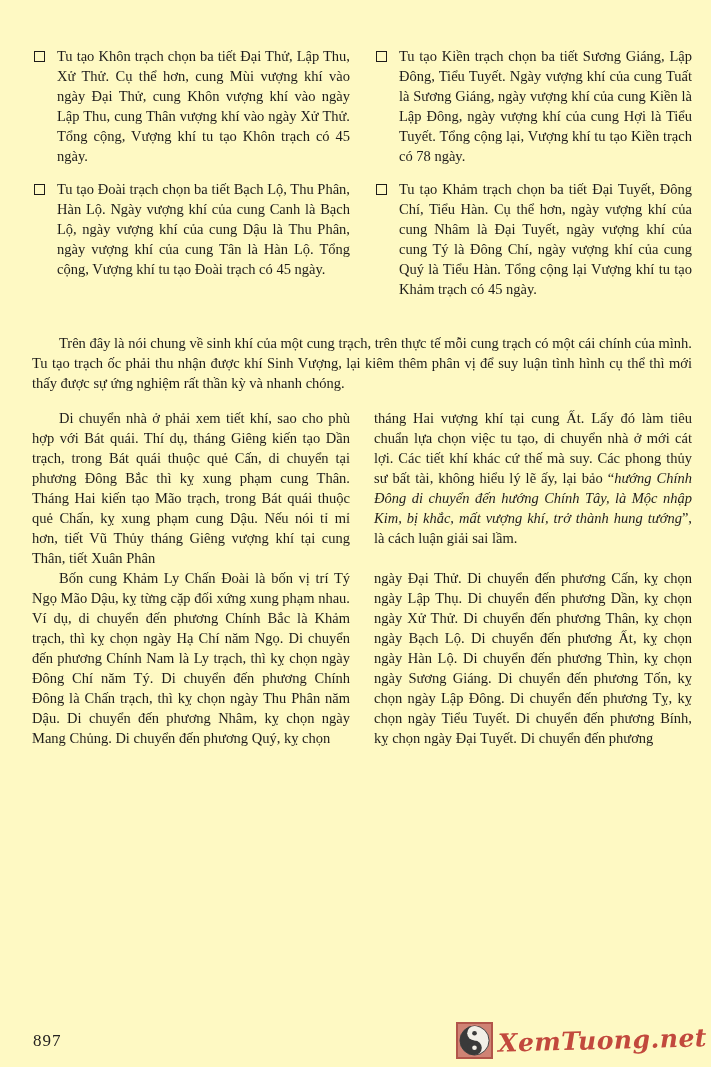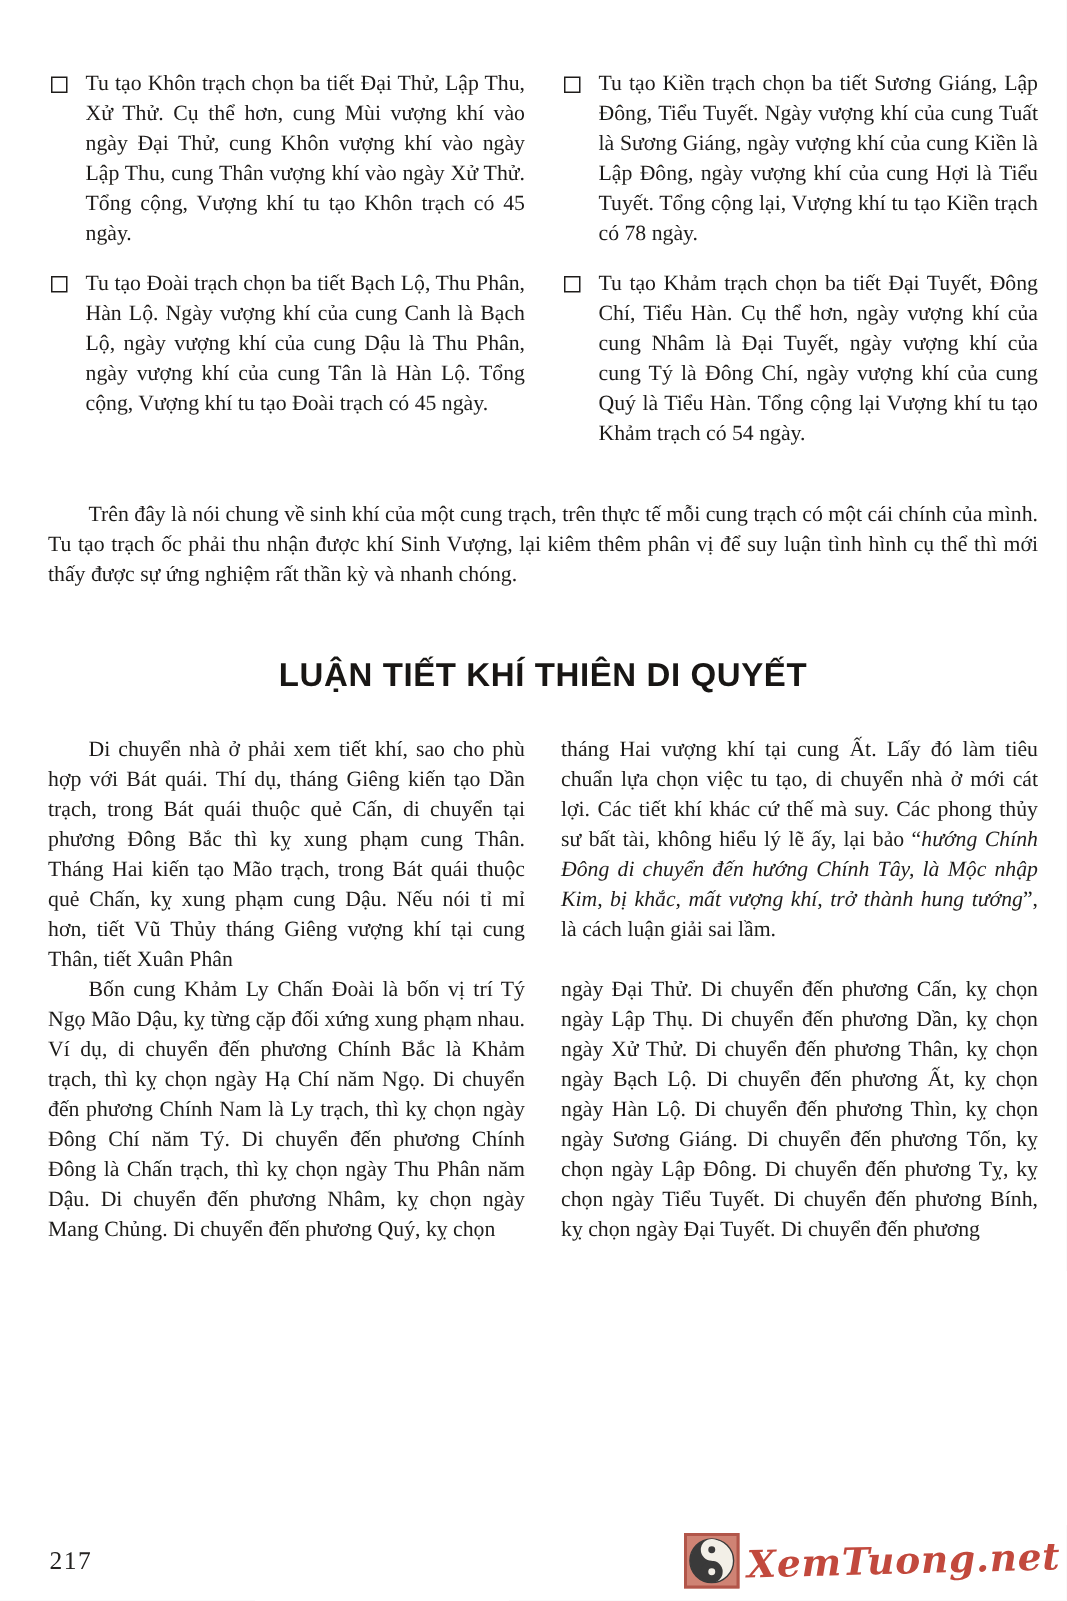--- a/index.html
+++ b/index.html
@@ -2,21 +2,21 @@
 <html lang="vi"><head>
 <meta charset="utf-8">
 <style>
   html, body { margin: 0; padding: 0; }
   body { background: #e9e9e9; }
   .page {
     position: relative;
     width: 711px;
     height: 1067px;
     margin: 0 auto;
-    background: #ffffff;
+    background: #fef9c3;
     overflow: hidden;
     color: #1e1c1a;
     font-family: "Liberation Serif", serif;
     font-size: 14.5px;
     line-height: 20px;
     box-sizing: border-box;
     padding: 46px 19px 0 32px;
   }
   .two-col {
     display: grid;
@@ -113,39 +113,38 @@
         <p class="bullet-text">Tu tạo Đoài trạch chọn ba tiết Bạch Lộ, Thu Phân, Hàn Lộ. Ngày vượng khí của cung Canh là Bạch Lộ, ngày vượng khí của cung Dậu là Thu Phân, ngày vượng khí của cung Tân là Hàn Lộ. Tổng cộng, Vượng khí tu tạo Đoài trạch có 45 ngày.</p>
       </div>
     </div>
     <div>
       <div class="bullet-item">
         <span class="bullet-sq"></span>
         <p class="bullet-text">Tu tạo Kiền trạch chọn ba tiết Sương Giáng, Lập Đông, Tiểu Tuyết. Ngày vượng khí của cung Tuất là Sương Giáng, ngày vượng khí của cung Kiền là Lập Đông, ngày vượng khí của cung Hợi là Tiểu Tuyết. Tổng cộng lại, Vượng khí tu tạo Kiền trạch có 78 ngày.</p>
       </div>
       <div class="bullet-item">
         <span class="bullet-sq"></span>
-        <p class="bullet-text">Tu tạo Khảm trạch chọn ba tiết Đại Tuyết, Đông Chí, Tiểu Hàn. Cụ thể hơn, ngày vượng khí của cung Nhâm là Đại Tuyết, ngày vượng khí của cung Tý là Đông Chí, ngày vượng khí của cung Quý là Tiểu Hàn. Tổng cộng lại Vượng khí tu tạo Khảm trạch có 54 ngày.</p>
+        <p class="bullet-text">Tu tạo Khảm trạch chọn ba tiết Đại Tuyết, Đông Chí, Tiểu Hàn. Cụ thể hơn, ngày vượng khí của cung Nhâm là Đại Tuyết, ngày vượng khí của cung Tý là Đông Chí, ngày vượng khí của cung Quý là Tiểu Hàn. Tổng cộng lại Vượng khí tu tạo Khảm trạch có 45 ngày.</p>
       </div>
     </div>
   </div>
 
   <p class="intro">Trên đây là nói chung về sinh khí của một cung trạch, trên thực tế mỗi cung trạch có một cái chính của mình. Tu tạo trạch ốc phải thu nhận được khí Sinh Vượng, lại kiêm thêm phân vị để suy luận tình hình cụ thể thì mới thấy được sự ứng nghiệm rất thần kỳ và nhanh chóng.</p>
 
-  <h2 class="section-title title-1">LUẬN TIẾT KHÍ THIÊN DI QUYẾT</h2>
   <div class="two-col">
     <p class="flow indent">Di chuyển nhà ở phải xem tiết khí, sao cho phù hợp với Bát quái. Thí dụ, tháng Giêng kiến tạo Dần trạch, trong Bát quái thuộc quẻ Cấn, di chuyển tại phương Đông Bắc thì kỵ xung phạm cung Thân. Tháng Hai kiến tạo Mão trạch, trong Bát quái thuộc quẻ Chấn, kỵ xung phạm cung Dậu. Nếu nói tỉ mỉ hơn, tiết Vũ Thủy tháng Giêng vượng khí tại cung Thân, tiết Xuân Phân</p>
     <p class="flow"><span>tháng Hai vượng khí tại cung Ất. Lấy đó làm tiêu chuẩn lựa chọn việc tu tạo, di chuyển nhà ở mới cát lợi. Các tiết khí khác cứ thế mà suy. Các phong thủy sư bất tài, không hiểu lý lẽ ấy, lại bảo “</span><span class="quote-italic">hướng Chính Đông di chuyển đến hướng Chính Tây, là Mộc nhập Kim, bị khắc, mất vượng khí, trở thành hung tướng</span><span>”, là cách luận giải sai lầm.</span></p>
   </div>
 
   <div class="two-col">
     <p class="flow indent">Bốn cung Khảm Ly Chấn Đoài là bốn vị trí Tý Ngọ Mão Dậu, kỵ từng cặp đối xứng xung phạm nhau. Ví dụ, di chuyển đến phương Chính Bắc là Khảm trạch, thì kỵ chọn ngày Hạ Chí năm Ngọ. Di chuyển đến phương Chính Nam là Ly trạch, thì kỵ chọn ngày Đông Chí năm Tý. Di chuyển đến phương Chính Đông là Chấn trạch, thì kỵ chọn ngày Thu Phân năm Dậu. Di chuyển đến phương Nhâm, kỵ chọn ngày Mang Chủng. Di chuyển đến phương Quý, kỵ chọn</p>
     <p class="flow">ngày Đại Thử. Di chuyển đến phương Cấn, kỵ chọn ngày Lập Thụ. Di chuyển đến phương Dần, kỵ chọn ngày Xử Thử. Di chuyển đến phương Thân, kỵ chọn ngày Bạch Lộ. Di chuyển đến phương Ất, kỵ chọn ngày Hàn Lộ. Di chuyển đến phương Thìn, kỵ chọn ngày Sương Giáng. Di chuyển đến phương Tốn, kỵ chọn ngày Lập Đông. Di chuyển đến phương Tỵ, kỵ chọn ngày Tiểu Tuyết. Di chuyển đến phương Bính, kỵ chọn ngày Đại Tuyết. Di chuyển đến phương</p>
   </div>
 
-  <div class="page-number">217</div>
+  <div class="page-number">897</div>
 
   <div class="watermark">
     <div class="yinyang-box">
       <svg width="31" height="31" viewBox="0 0 100 100" aria-hidden="true">
         <circle cx="50" cy="50" r="47" fill="#f2efe7" stroke="#3a3a3a" stroke-width="3"></circle>
         <path d="M50,3 A47,47 0 0,0 50,97 Z" fill="#3a3a3a"></path>
         <circle cx="50" cy="73.5" r="23.5" fill="#3a3a3a"></circle>
         <circle cx="50" cy="26.5" r="23.5" fill="#f2efe7"></circle>
         <circle cx="50" cy="26.5" r="7.5" fill="#3a3a3a"></circle>
         <circle cx="50" cy="73.5" r="7.5" fill="#f2efe7"></circle>

